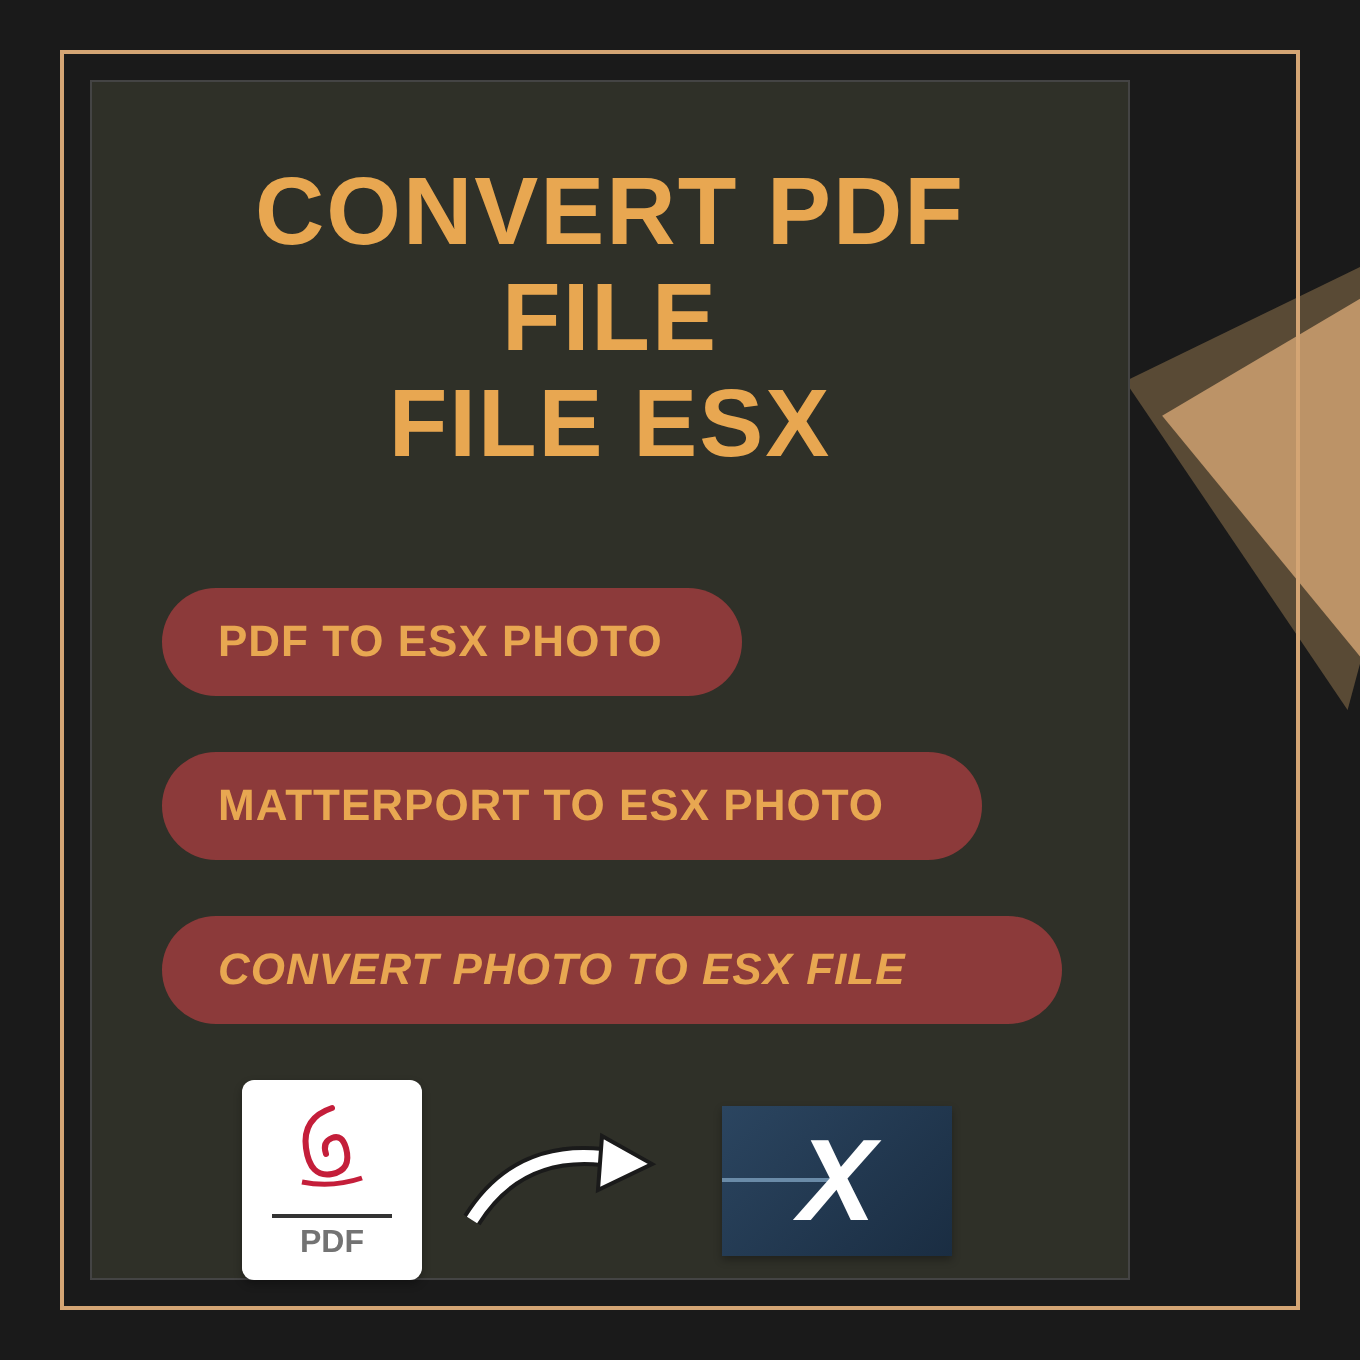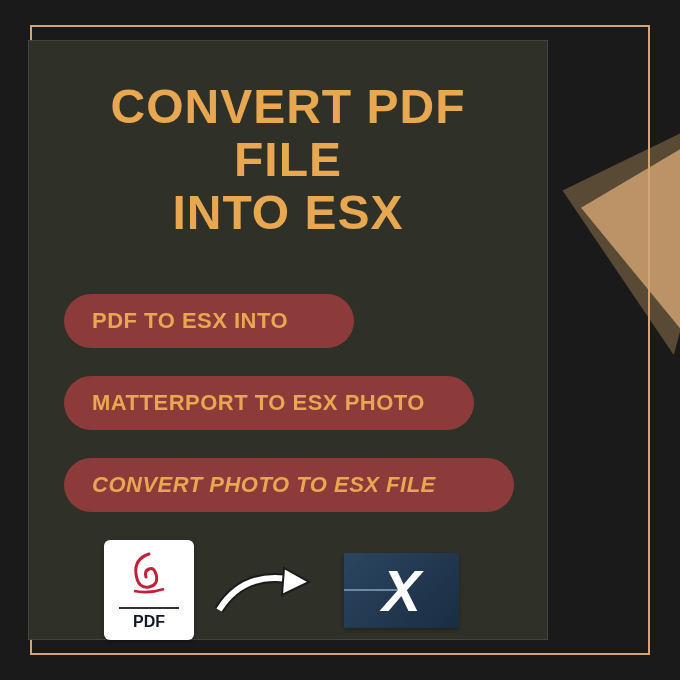--- a/index.html
+++ b/index.html
@@ -19,21 +19,21 @@
       position: absolute;
       top: 25px;
       left: 30px;
       right: 30px;
       bottom: 25px;
       border: 2px solid #d4a574;
     }
     .inner-box {
       position: absolute;
       top: 40px;
-      left: 28px;
+      left: 45px;
       width: 520px;
       height: 600px;
       background: #2f3028;
       border: 1px solid #444;
       padding: 30px 35px;
     }
     .main-title {
       color: #e8a751;
       font-size: 48px;
       font-weight: 900;
@@ -87,21 +87,21 @@
       justify-content: center;
       position: relative;
       box-shadow: 0 2px 4px rgba(0,0,0,0.3);
     }
     .pdf-swirl {
       width: 50px;
       height: 50px;
       position: relative;
     }
     .pdf-label {
-      color: #0f172a;
+      color: #737373;
       font-size: 16px;
       font-weight: bold;
       margin-top: 8px;
       border-top: 2px solid #333;
       padding-top: 4px;
       width: 60px;
       text-align: center;
     }
     .arrow {
       width: 110px;
@@ -155,25 +155,25 @@
 <body>
 
 <div class="triangle-decor2"></div>
 <div class="triangle-decor"></div>
 
 <div class="outer-frame"></div>
 
 <div class="inner-box">
   <h1 class="main-title">
     <span>CONVERT PDF FILE</span><br>
-    <span>INTO ESX</span>
+    <span>FILE ESX</span>
   </h1>
 
   <div class="pill pill-1">
-    <span class="pill-text">PDF TO ESX INTO</span>
+    <span class="pill-text">PDF TO ESX PHOTO</span>
   </div>
 
   <div class="pill pill-2">
     <span class="pill-text">MATTERPORT TO ESX PHOTO</span>
   </div>
 
   <div class="pill pill-3">
     <span class="pill-text">CONVERT PHOTO TO ESX FILE</span>
   </div>
 

